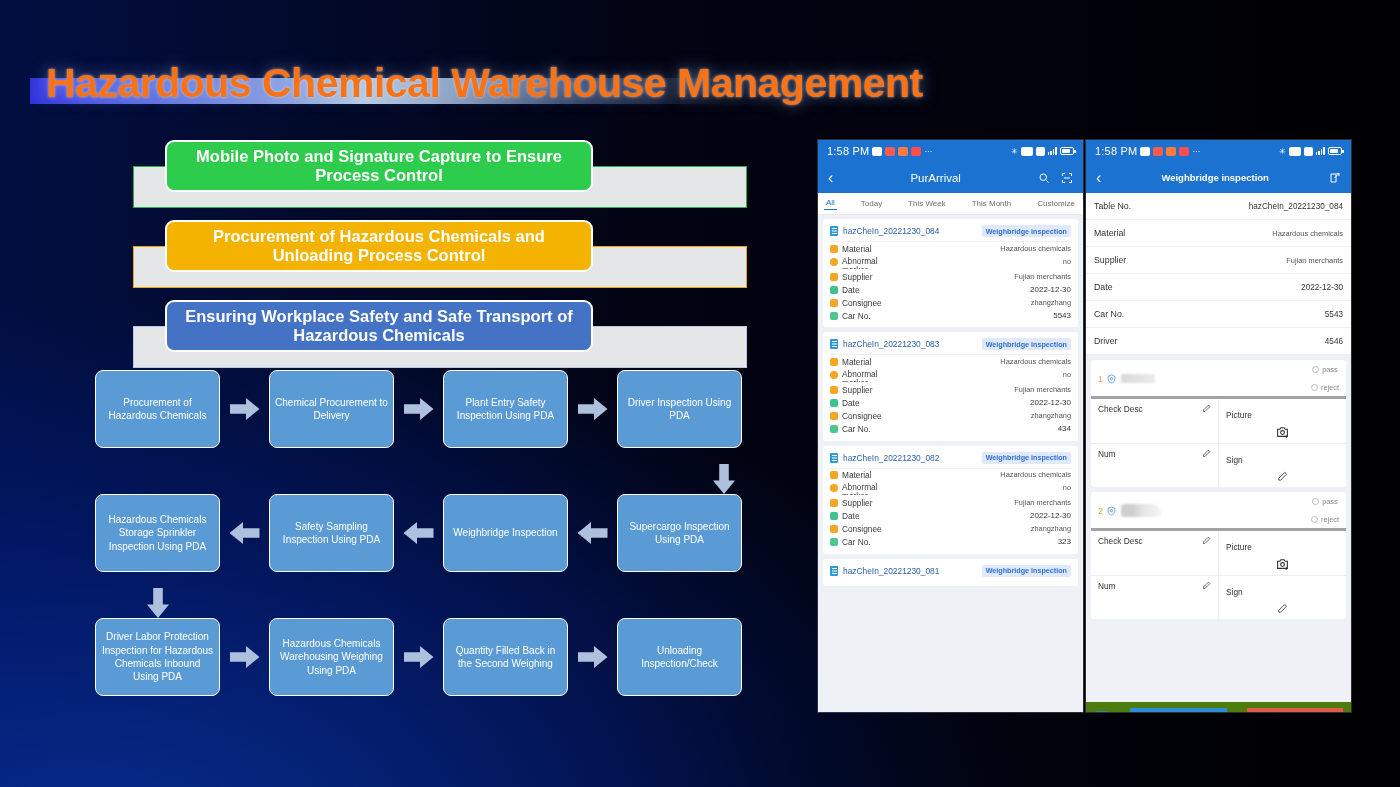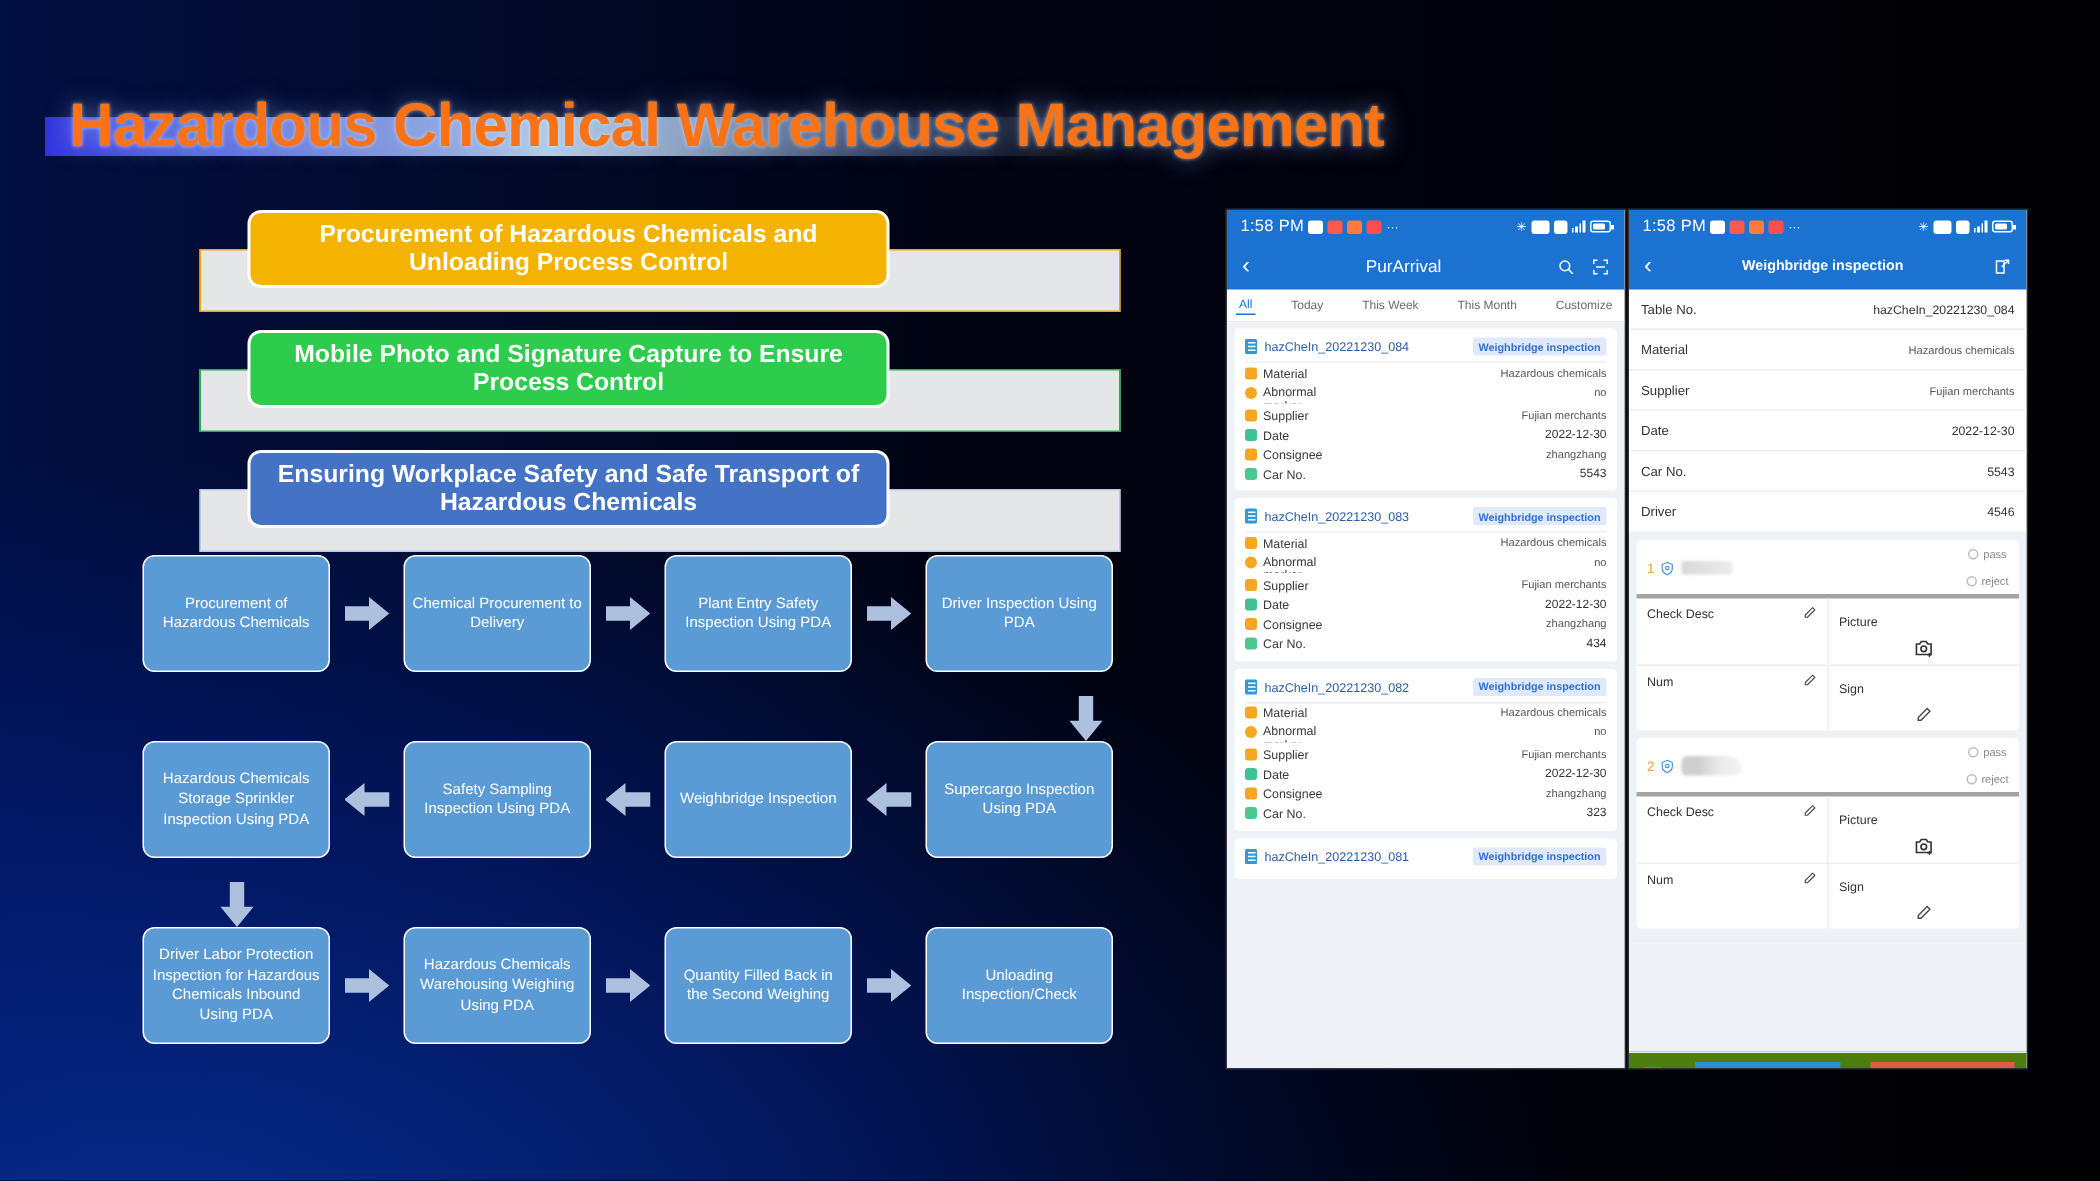--- a/index.html
+++ b/index.html
@@ -169,26 +169,26 @@
 <div class="bg"></div>
 <div class="bg2"></div>
 
 <div class="title-wrap">
   <div class="title-bar"></div>
   <div class="title-text">Hazardous Chemical Warehouse Management</div>
 </div>
 
 <div class="banners">
   <div class="banner-row">
+    <div class="banner-gray b-green"></div>
+    <div class="banner-chip chip-green">Mobile Photo and Signature Capture to Ensure Process Control</div>
+  </div>
+  <div class="banner-row">
     <div class="banner-gray b-orange"></div>
     <div class="banner-chip chip-orange">Procurement of Hazardous Chemicals and Unloading Process Control</div>
-  </div>
-  <div class="banner-row">
-    <div class="banner-gray b-green"></div>
-    <div class="banner-chip chip-green">Mobile Photo and Signature Capture to Ensure Process Control</div>
   </div>
   <div class="banner-row">
     <div class="banner-gray b-blue"></div>
     <div class="banner-chip chip-blue">Ensuring Workplace Safety and Safe Transport of Hazardous Chemicals</div>
   </div>
 </div>
 
 <div class="flow">
 
   <div class="flow-row">

